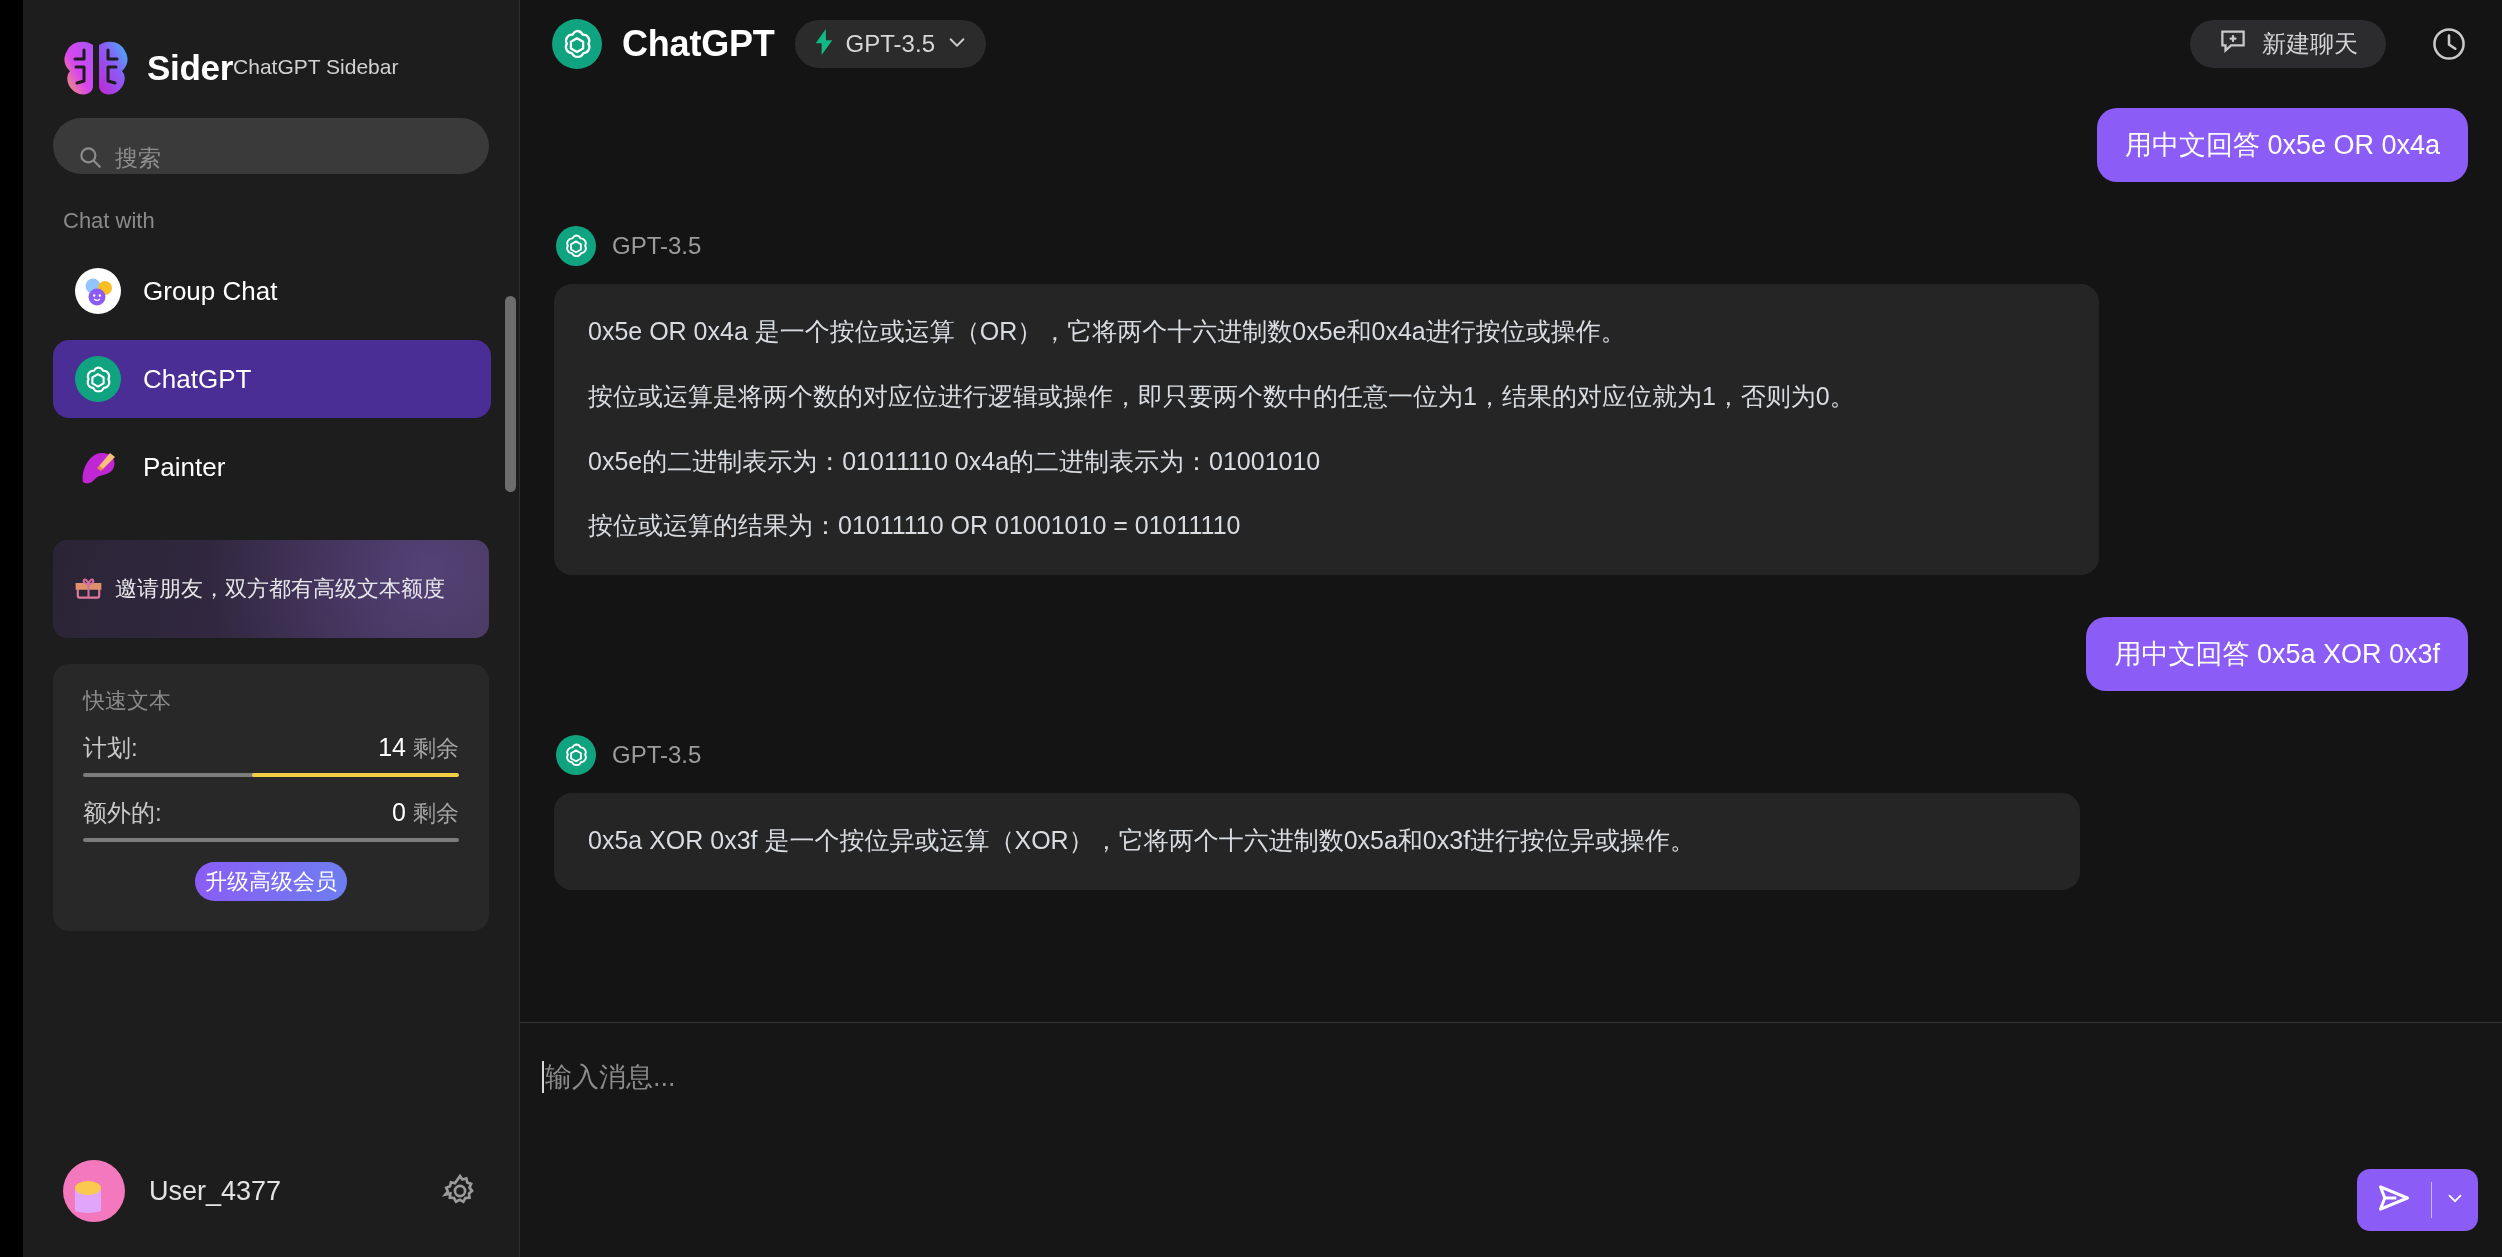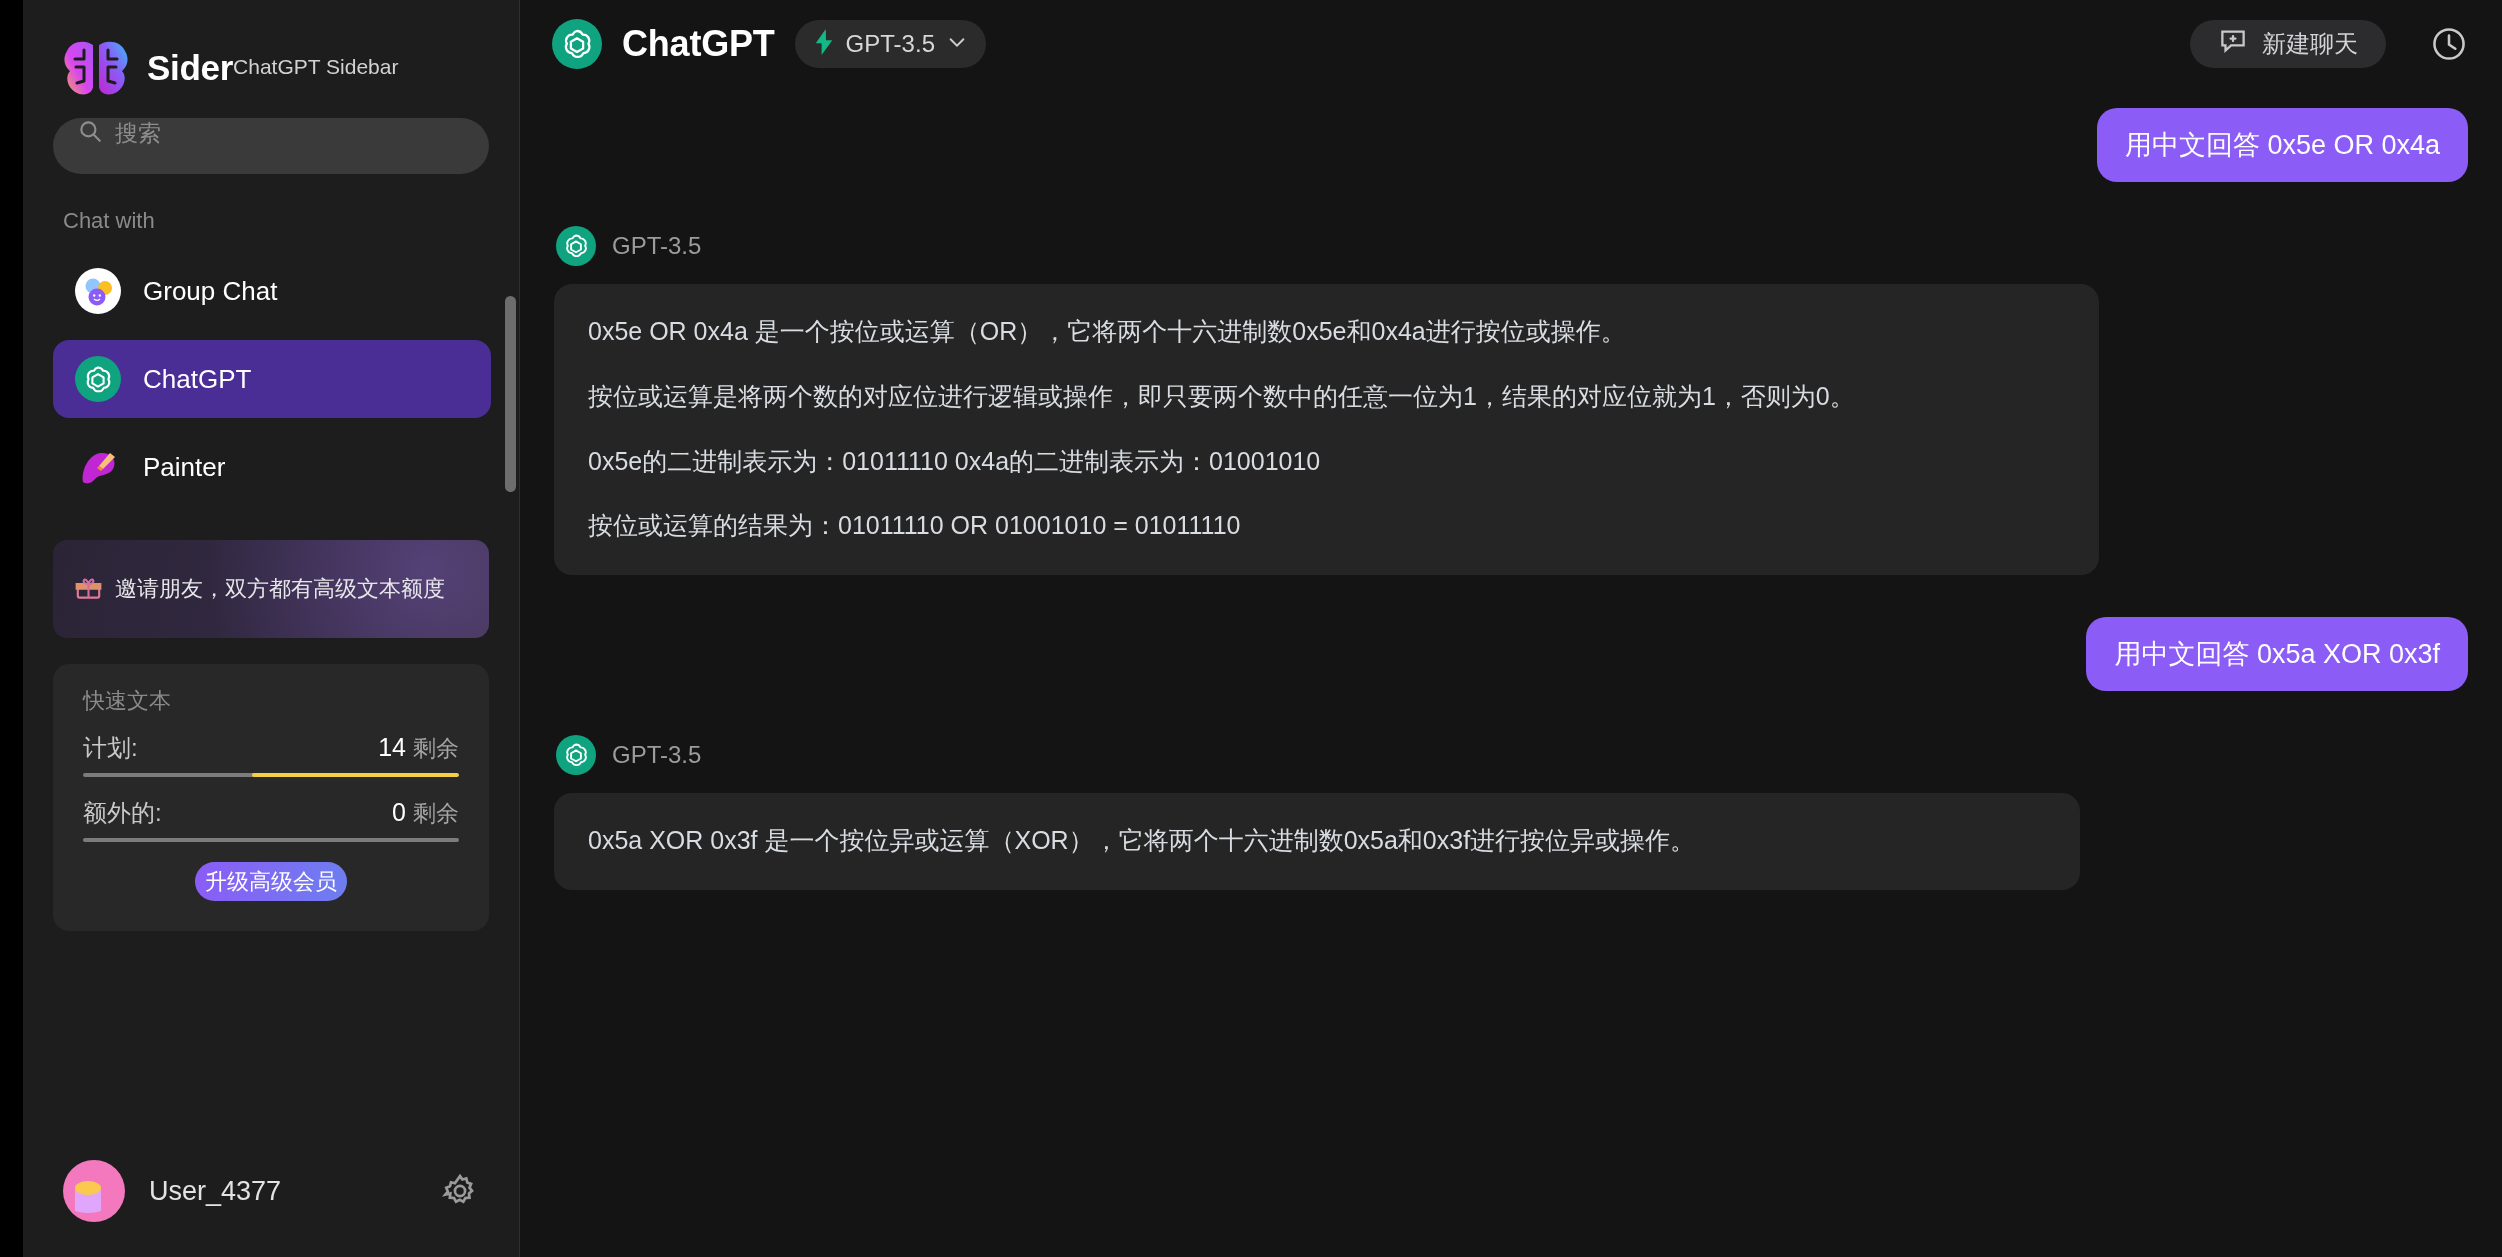--- a/index.html
+++ b/index.html
@@ -48,21 +48,21 @@
   }
   .brand-sub {
     font-size: 21px; color: #d2d2d2; line-height: 1.3; margin-top: 3px;
   }
 
   .search-box {
     margin: 10px 30px 0 30px;
     height: 56px;
     background: #3a3a3a;
     border-radius: 28px;
-    display: flex; align-items: flex-start;
+    display: flex; align-items: flex-end;
     padding: 0 24px;
     gap: 12px;
   }
   .search-box .ph {
     font-size: 23px; color: #8d8d8d;
   }
 
   .section-label {
     padding: 34px 0 0 40px;
     font-size: 22px; color: #8a8a8a;
@@ -500,15 +500,40 @@
             </svg>
           </span>
           <span class="nm">GPT-3.5</span>
         </div>
         <div class="bubble-ai w2">
           <p>0x5a XOR 0x3f 是一个按位异或运算（XOR），它将两个十六进制数0x5a和0x3f进行按位异或操作。</p>
         </div>
       </div>
     </div>
 
+    <div class="composer">
+      <div class="composer-input">
+        <span class="caret"></span>
+        <span>输入消息...</span>
+      </div>
+
+      <div class="send-wrap">
+        <div class="send-main">
+          <span>
+            <svg width="38" height="38" viewBox="0 0 24 24" fill="none" stroke="#ffffff" stroke-width="1.9" stroke-linejoin="round">
+              <path d="M3.5 5 L20.5 12 L3.5 19 L6.2 12 Z"></path>
+              <path d="M6.2 12 L13.5 12"></path>
+            </svg>
+          </span>
+        </div>
+        <div class="send-div"></div>
+        <div class="send-more">
+          <span>
+            <svg width="22" height="22" viewBox="0 0 24 24" fill="none" stroke="#ffffff" stroke-width="2" stroke-linecap="round">
+                <path d="M6 9.5 L12 15.5 L18 9.5"></path>
+              </svg>
+          </span>
+        </div>
+      </div>
+    </div>
 
   </div>
 </div>
 
 </body></html>

